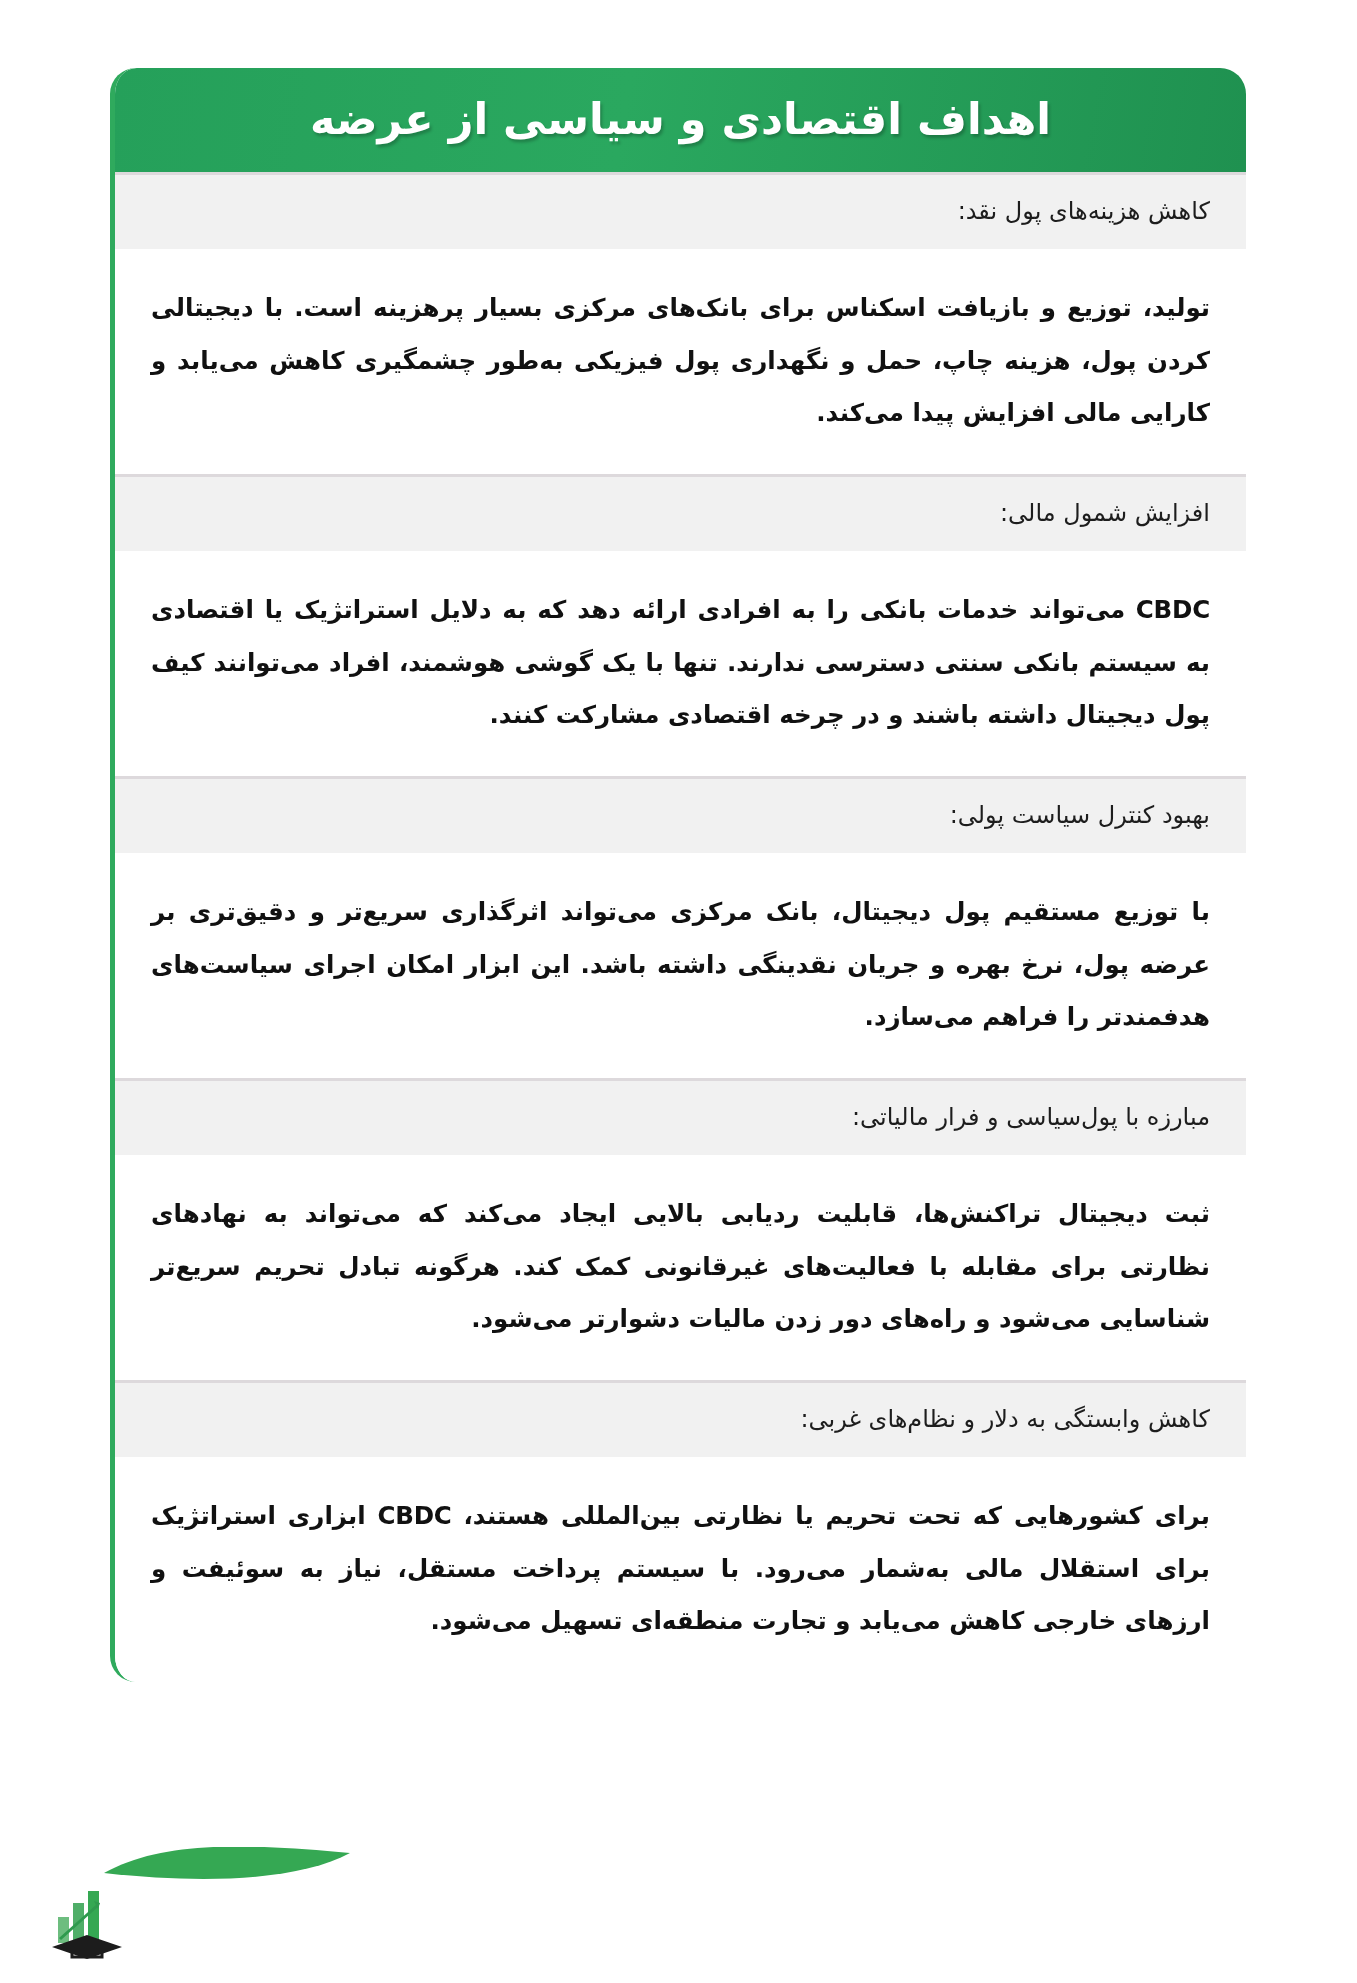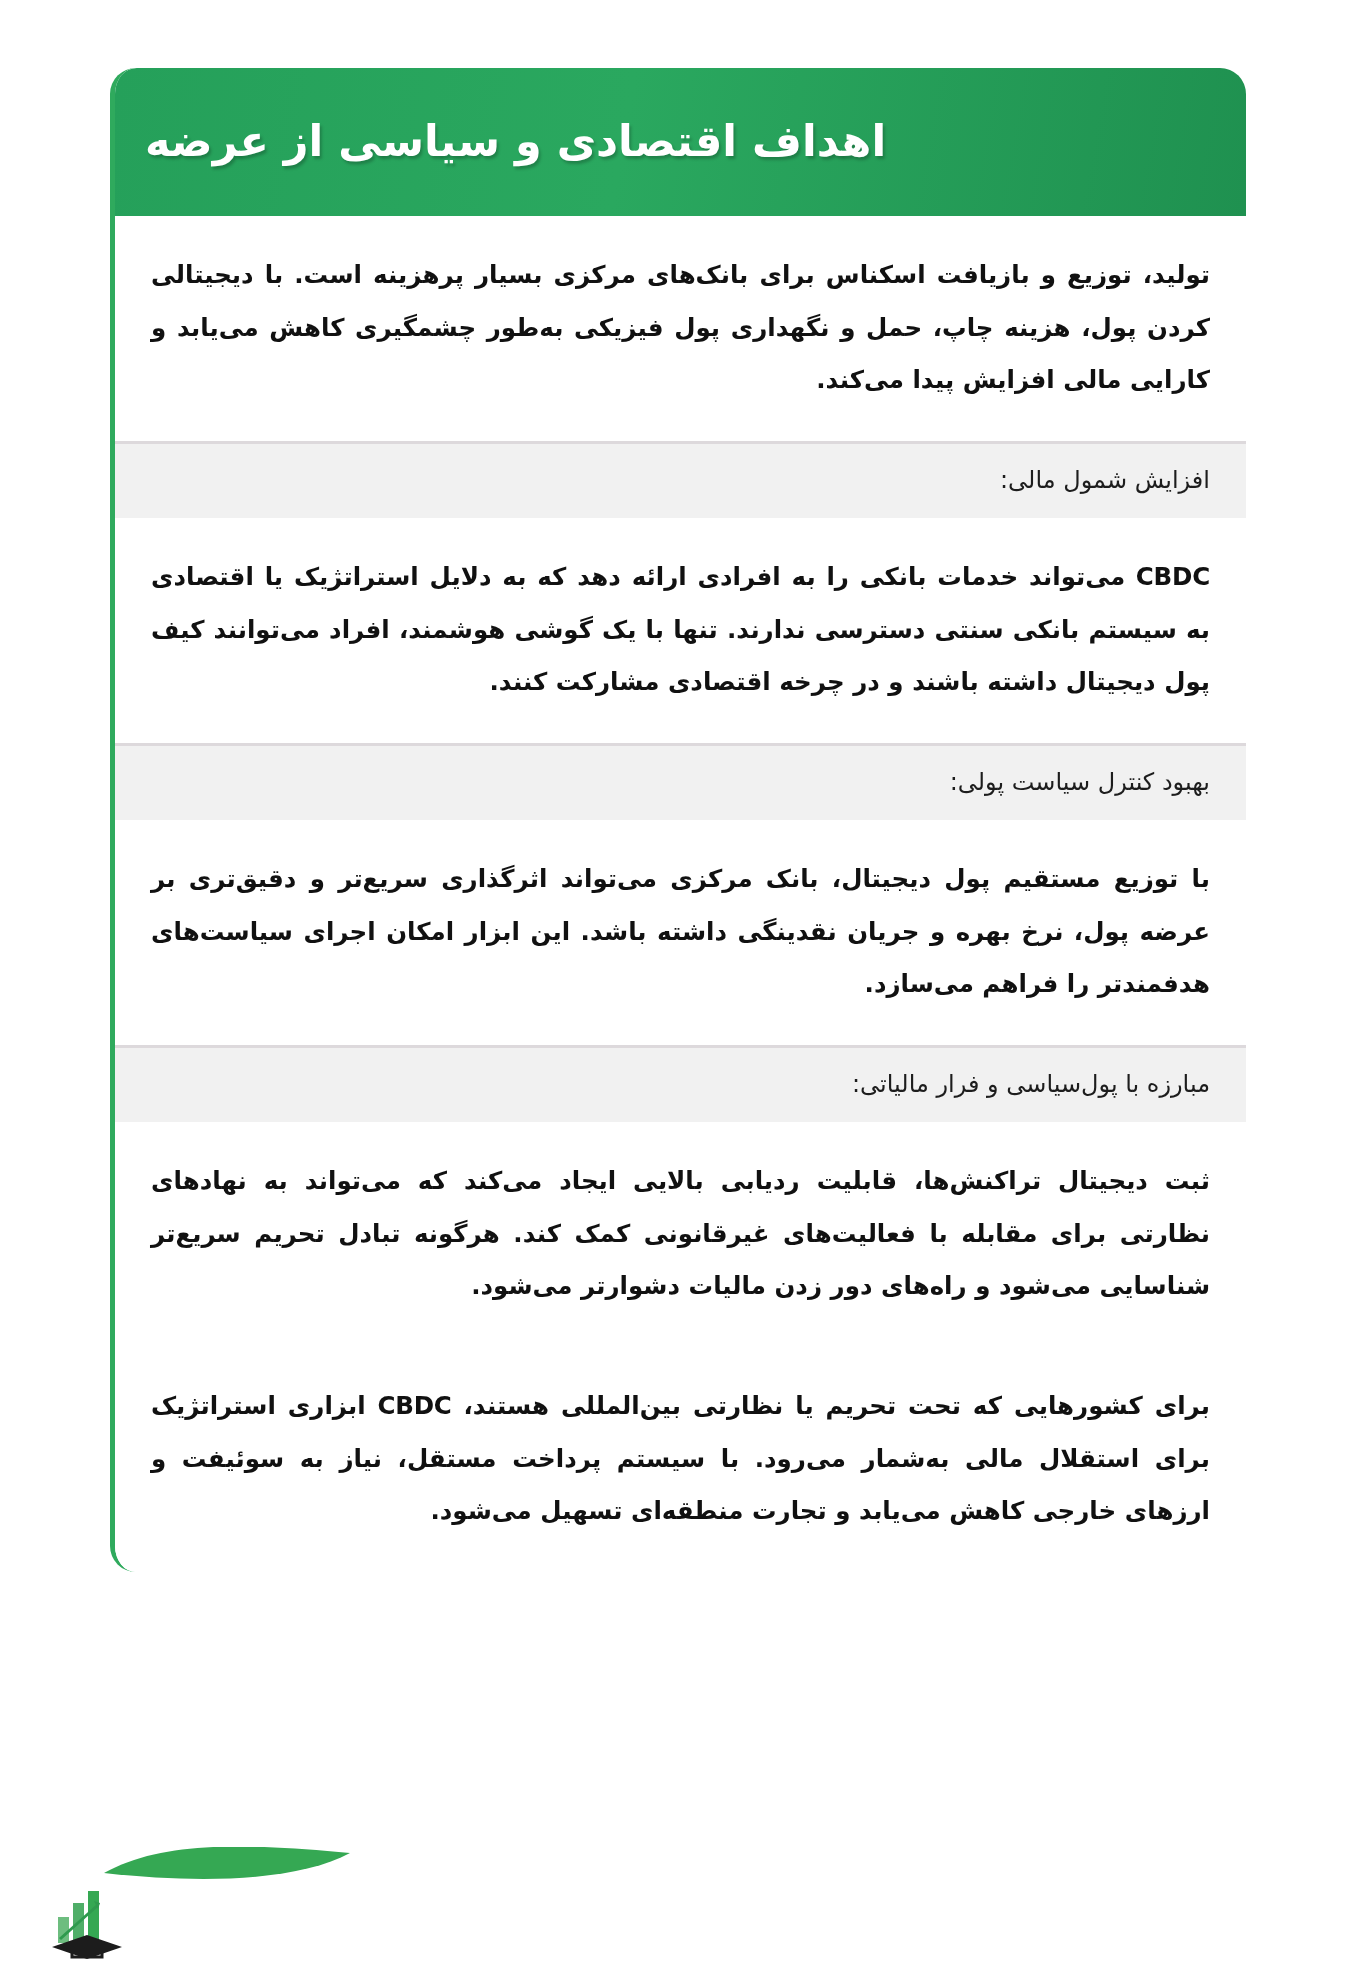--- a/index.html
+++ b/index.html
@@ -30,25 +30,25 @@
     border-left: 5px solid #2faa5d;
     border-top-left-radius: 26px;
     border-top-right-radius: 26px;
     border-bottom-left-radius: 26px;
     border-bottom-right-radius: 26px;
     overflow: hidden;
   }
 
   
   .card-header {
-    height: 148px;
+    height: 104px;
     background: linear-gradient(100deg, #25a05a 0%, #2aa85f 45%, #1f9150 100%);
     display: flex;
     align-items: center;
-    justify-content: flex-end;
+    justify-content: center;
     padding: 0 30px;
     border-top-left-radius: 22px;
     border-top-right-radius: 22px;
   }
   .card-header h1 {
     color: #ffffff;
     font-size: 43px;
     font-weight: bold;
     letter-spacing: -0.5px;
     line-height: 1.2;
@@ -146,20 +146,23 @@
 
 <div class="page">
 
   <div class="card">
 
     <div class="card-header">
       <h1>اهداف اقتصادی و سیاسی از عرضه</h1>
     </div>
 
     <div class="section">
+      <div class="section-heading">
+        <span>کاهش هزینه‌های پول نقد:</span>
+      </div>
       <div class="section-body">
         <p>تولید، توزیع و بازیافت اسکناس برای بانک‌های مرکزی بسیار پرهزینه است. با دیجیتالی کردن پول، هزینه چاپ، حمل و نگهداری پول فیزیکی به‌طور چشمگیری کاهش می‌یابد و کارایی مالی افزایش پیدا می‌کند.</p>
       </div>
     </div>
 
     <div class="section">
       <div class="section-heading">
         <span>افزایش شمول مالی:</span>
       </div>
       <div class="section-body">
@@ -179,20 +182,23 @@
     <div class="section">
       <div class="section-heading">
         <span>مبارزه با پول‌سیاسی و فرار مالیاتی:</span>
       </div>
       <div class="section-body">
         <p>ثبت دیجیتال تراکنش‌ها، قابلیت ردیابی بالایی ایجاد می‌کند که می‌تواند به نهادهای نظارتی برای مقابله با فعالیت‌های غیرقانونی کمک کند. هرگونه تبادل تحریم سریع‌تر شناسایی می‌شود و راه‌های دور زدن مالیات دشوارتر می‌شود.</p>
       </div>
     </div>
 
     <div class="section">
+      <div class="section-heading">
+        <span>کاهش وابستگی به دلار و نظام‌های غربی:</span>
+      </div>
       <div class="section-body">
         <p>برای کشورهایی که تحت تحریم یا نظارتی بین‌المللی هستند، CBDC ابزاری استراتژیک برای استقلال مالی به‌شمار می‌رود. با سیستم پرداخت مستقل، نیاز به سوئیفت و ارزهای خارجی کاهش می‌یابد و تجارت منطقه‌ای تسهیل می‌شود.</p>
       </div>
     </div>
 
   </div>
 
   <div class="footer">
     <div class="logo-row">
 

